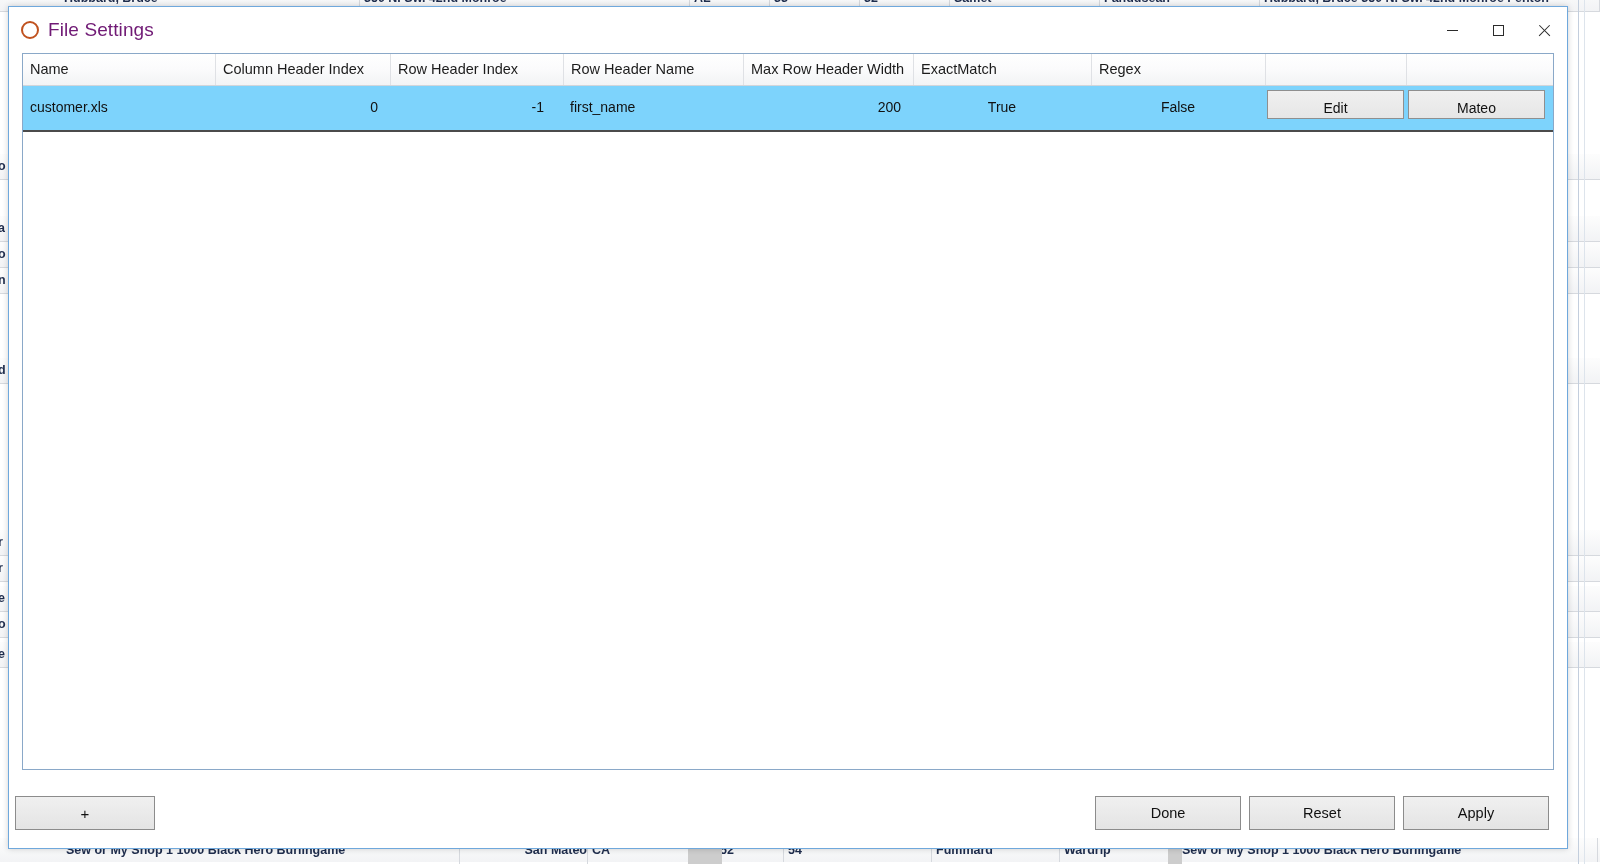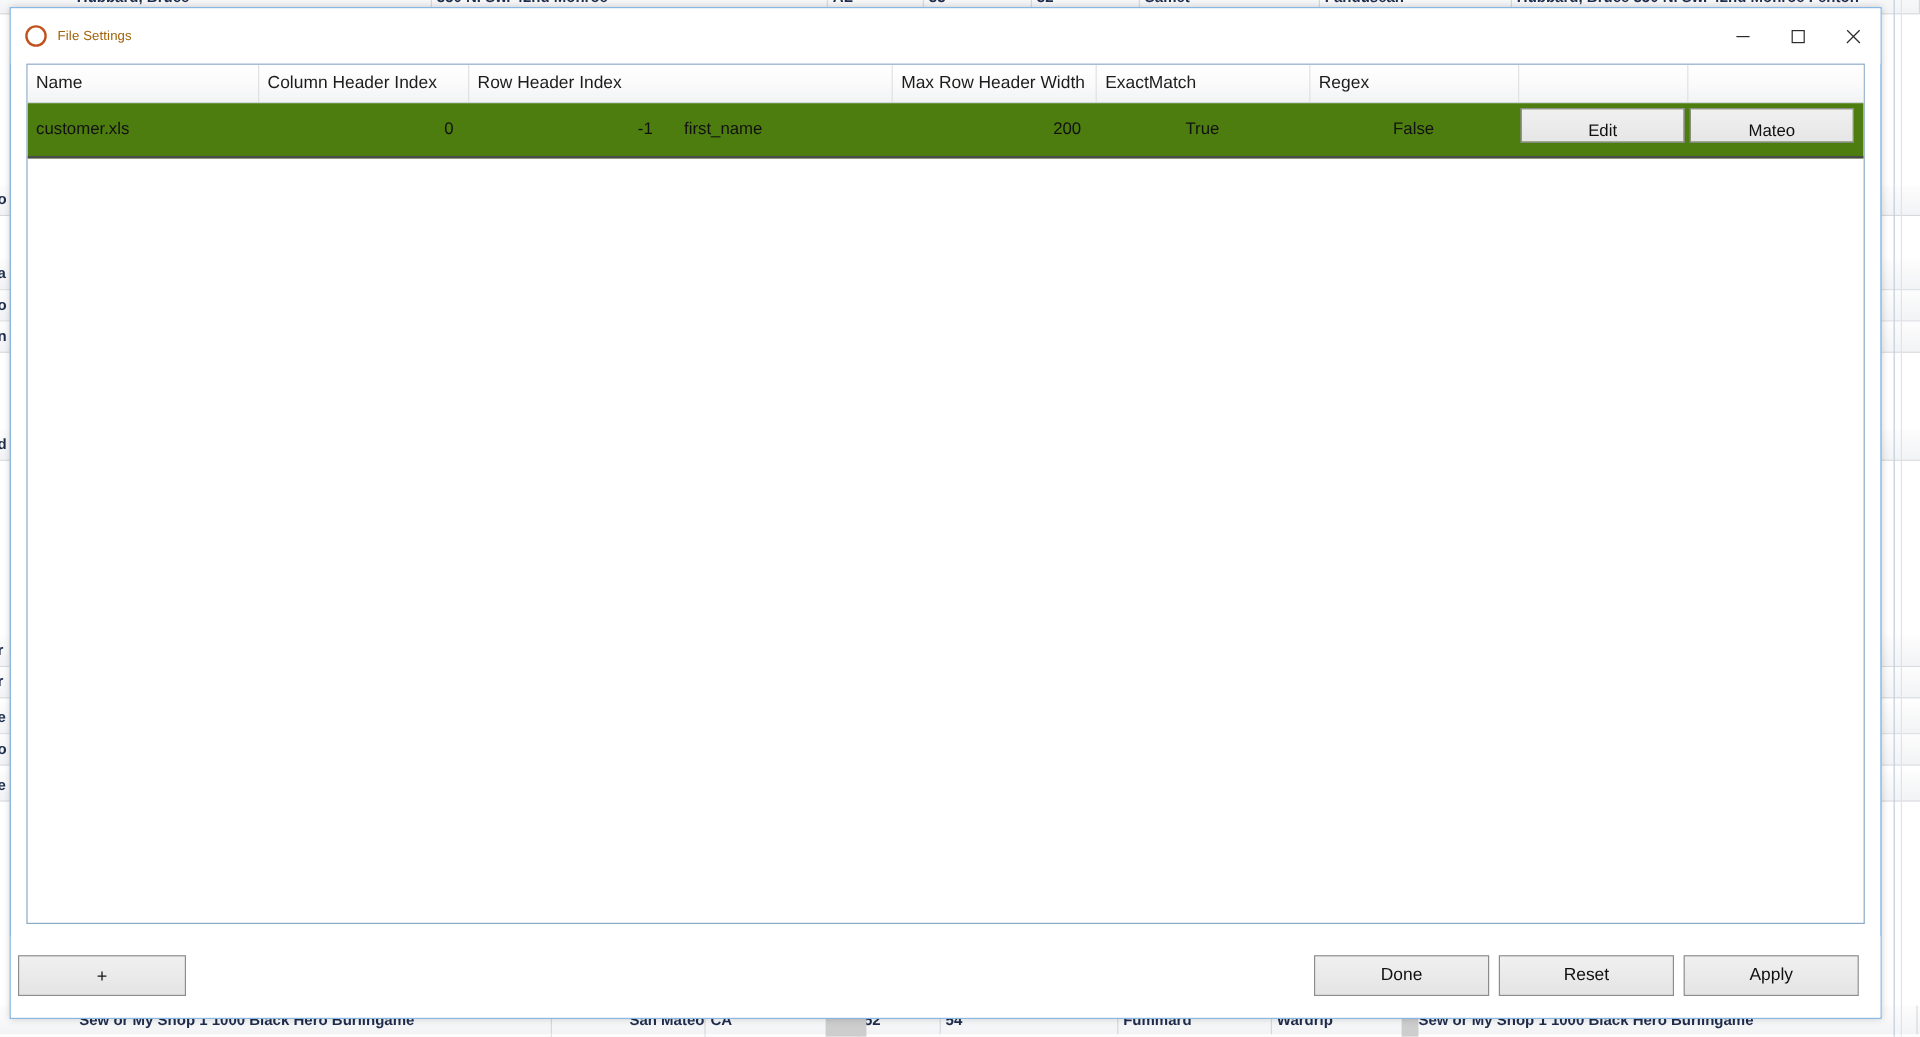--- a/index.html
+++ b/index.html
@@ -89,22 +89,22 @@
     width: 18px;
     height: 18px;
     margin-left: 12px;
     margin-right: 9px;
     border-radius: 50%;
     border: 2.6px solid #c0521f;
     box-sizing: border-box;
     background: transparent;
   }
   #dialog-title {
-    font-size: 11px;
-    color: #a16207;
+    font-size: 19px;
+    color: #701a75;
     letter-spacing: 0.1px;
   }
   .win-controls {
     position: absolute;
     right: 0;
     top: 0;
     height: 46px;
     display: flex;
   }
   .win-btn {
@@ -180,21 +180,21 @@
     border-left: 1px solid #dfe1e5;
     white-space: nowrap;
     overflow: hidden;
   }
   .th.first { border-left: none; }
 
   #table-body { position: relative; }
   .tr {
     position: relative;
     height: 44px;
-    background: #4d7c0f;
+    background: #7dd3fc;
     border-bottom: 2px solid #4b4b4b;
   }
   .td {
     position: absolute;
     top: 0;
     height: 42px;
     line-height: 42px;
     font-size: 14px;
     color: #111111;
     box-sizing: border-box;
@@ -337,20 +337,21 @@
     </div>
   </div>
 
   <div id="settings-panel">
     <div id="file-settings-table">
 
       <div id="table-header">
         <div class="th first" style="left:0px;width:192px;">Name</div>
         <div class="th" style="left:192px;width:175px;">Column Header Index</div>
         <div class="th" style="left:367px;width:173px;">Row Header Index</div>
+        <div class="th" style="left:540px;width:180px;">Row Header Name</div>
         <div class="th" style="left:720px;width:170px;">Max Row Header Width</div>
         <div class="th" style="left:890px;width:178px;">ExactMatch</div>
         <div class="th" style="left:1068px;width:174px;">Regex</div>
         <div class="th" style="left:1242px;width:141px;"></div>
         <div class="th" style="left:1383px;width:154px;"></div>
       </div>
 
       <div id="table-body">
         <div class="tr">
           <div class="td left" style="left:0px;width:192px;">customer.xls</div>

